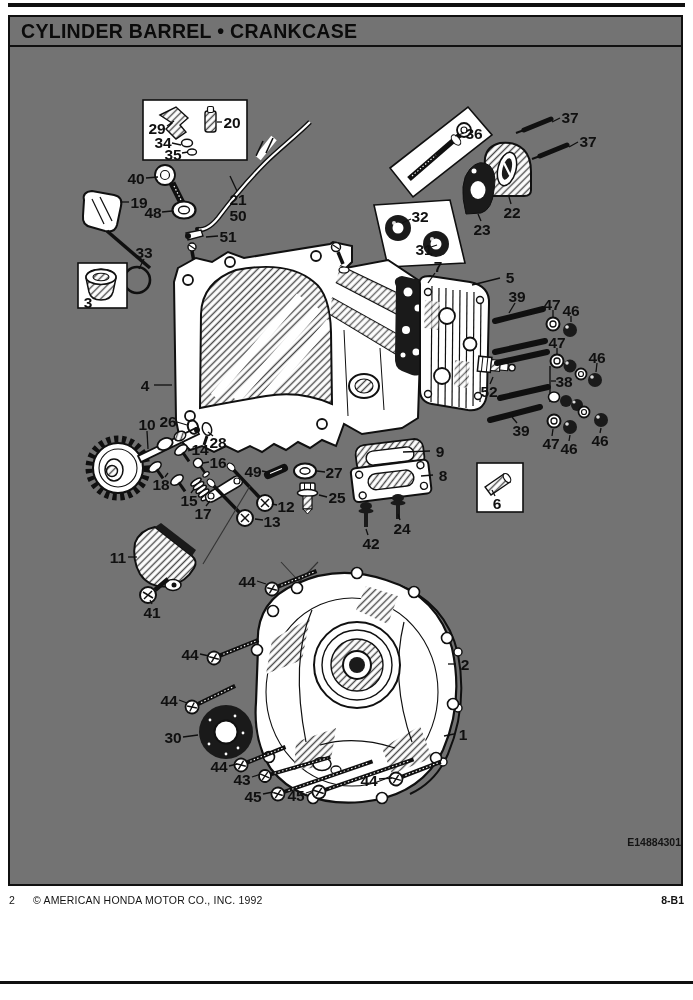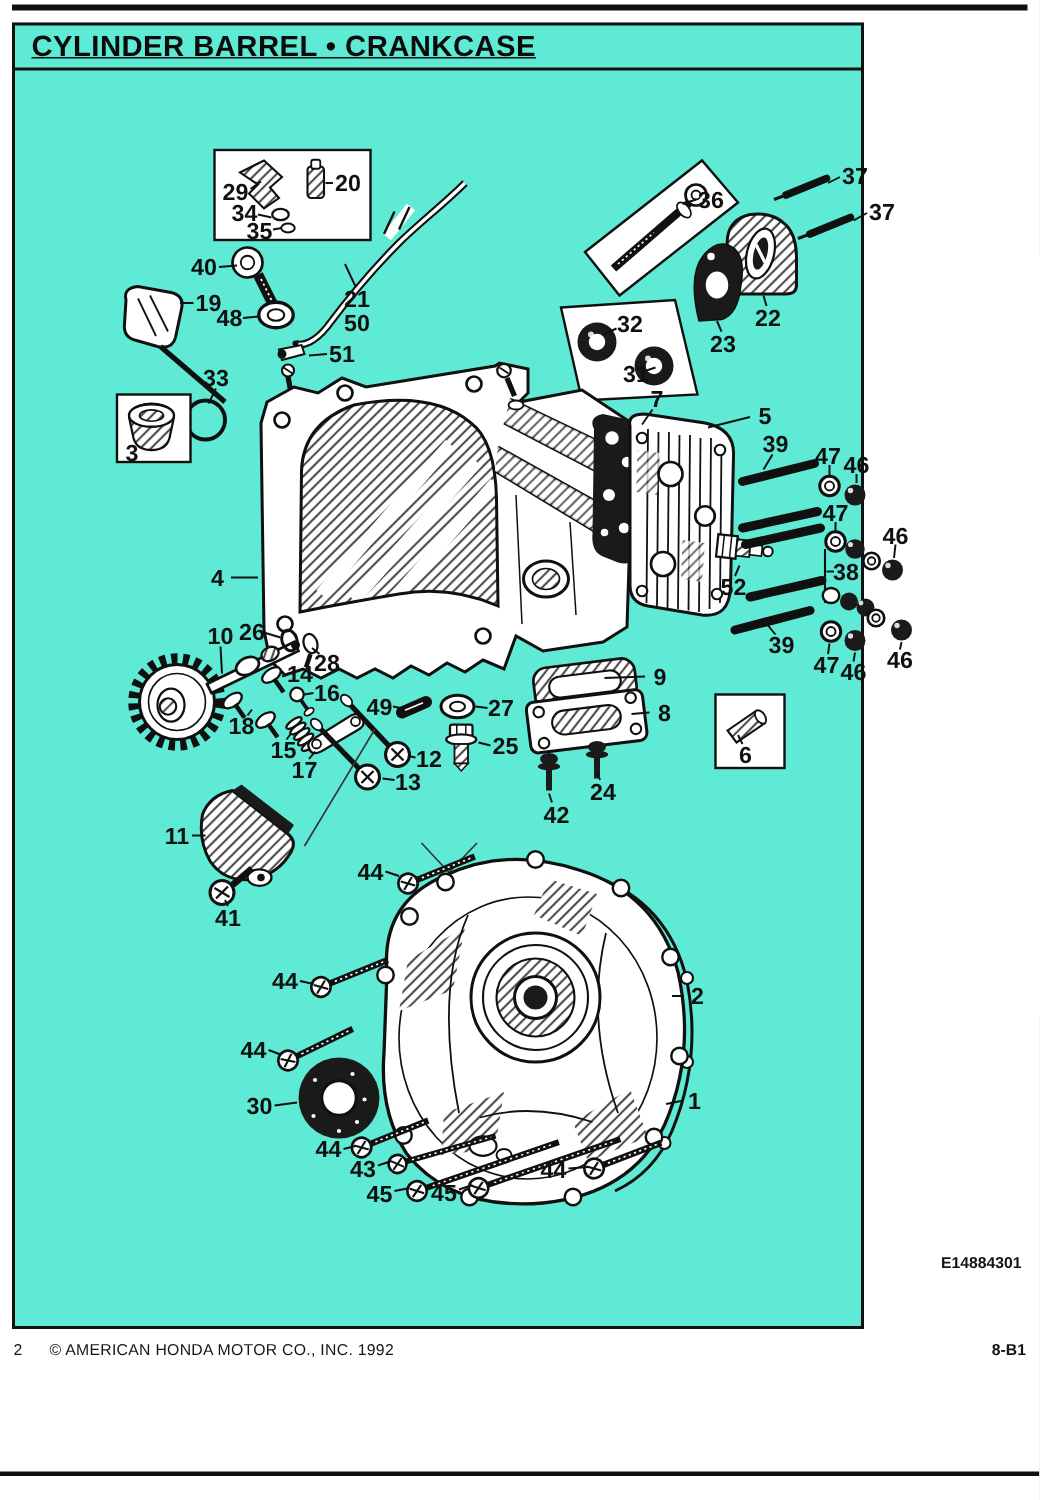--- a/index.html
+++ b/index.html
@@ -1,21 +1,21 @@
 <!DOCTYPE html>
 <html><head>
 <meta charset="utf-8">
 <style>
   html,body{margin:0;padding:0;background:#fff;}
   .page{position:relative;width:693px;height:1000px;background:#fff;
         font-family:"Liberation Sans",sans-serif;overflow:hidden;color:#111;}
   .top-bar{position:absolute;left:8px;top:3px;width:677px;height:4px;background:#101010;}
   .bottom-bar{position:absolute;left:0;top:981px;width:693px;height:3px;background:#101010;}
-  .content-box{position:absolute;left:8px;top:15px;width:568px;height:871px;
-               border:2px solid #101010;box-sizing:border-box;background:#5eead4;text-decoration:underline;}
+  .content-box{position:absolute;left:8px;top:15px;width:675px;height:871px;
+               border:2px solid #101010;box-sizing:border-box;background:#737373;}
   .title-row{height:28px;border-bottom:2px solid #101010;display:flex;align-items:center;
              padding-left:11px;}
   .title-row h1{margin:0;font-size:19.5px;font-weight:700;letter-spacing:.3px;color:#0b0b0b;}
   .diagram-code{position:absolute;right:12px;top:836px;font-size:10.5px;font-weight:700;color:#141414;}
   .footer{position:absolute;left:0;top:894px;width:693px;height:16px;font-size:10.5px;color:#141414;}
   .footer .pnum{position:absolute;left:9px;top:0;}
   .footer .copy{position:absolute;left:33px;top:0;letter-spacing:.2px;}
   .footer .sect{position:absolute;right:9px;top:0;font-weight:600;}
   svg.art{position:absolute;left:0;top:0;width:693px;height:1000px;}
   .callout{font-family:"Liberation Sans",sans-serif;font-size:15.5px;font-weight:700;

